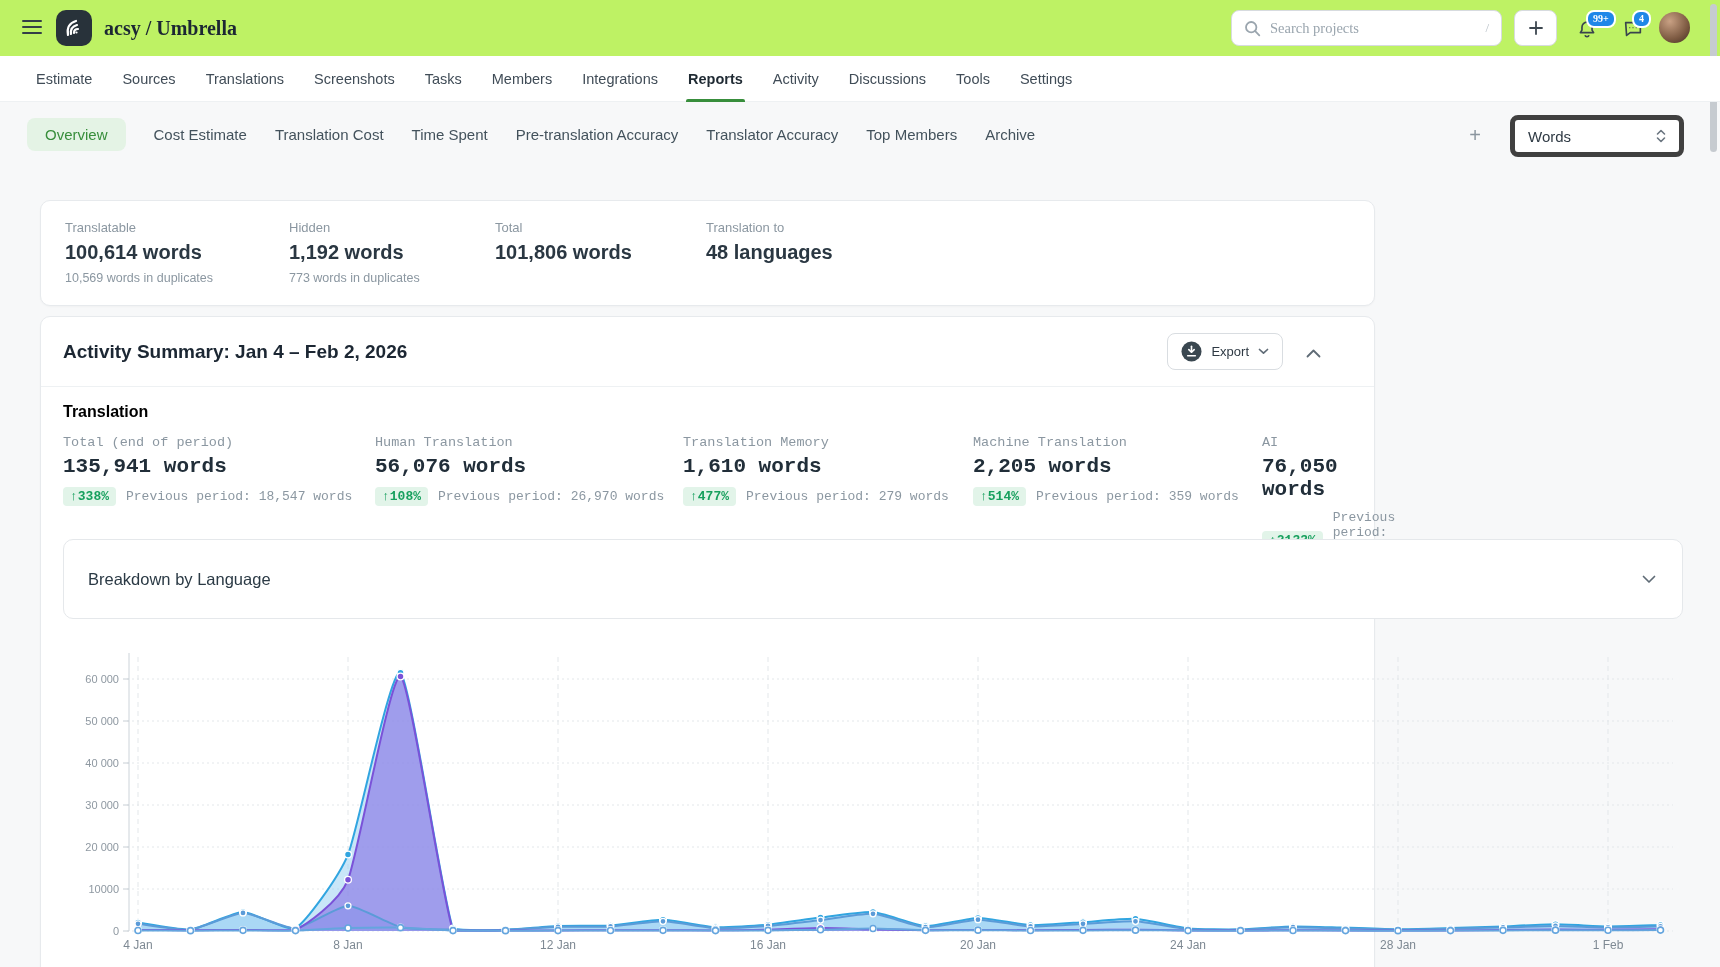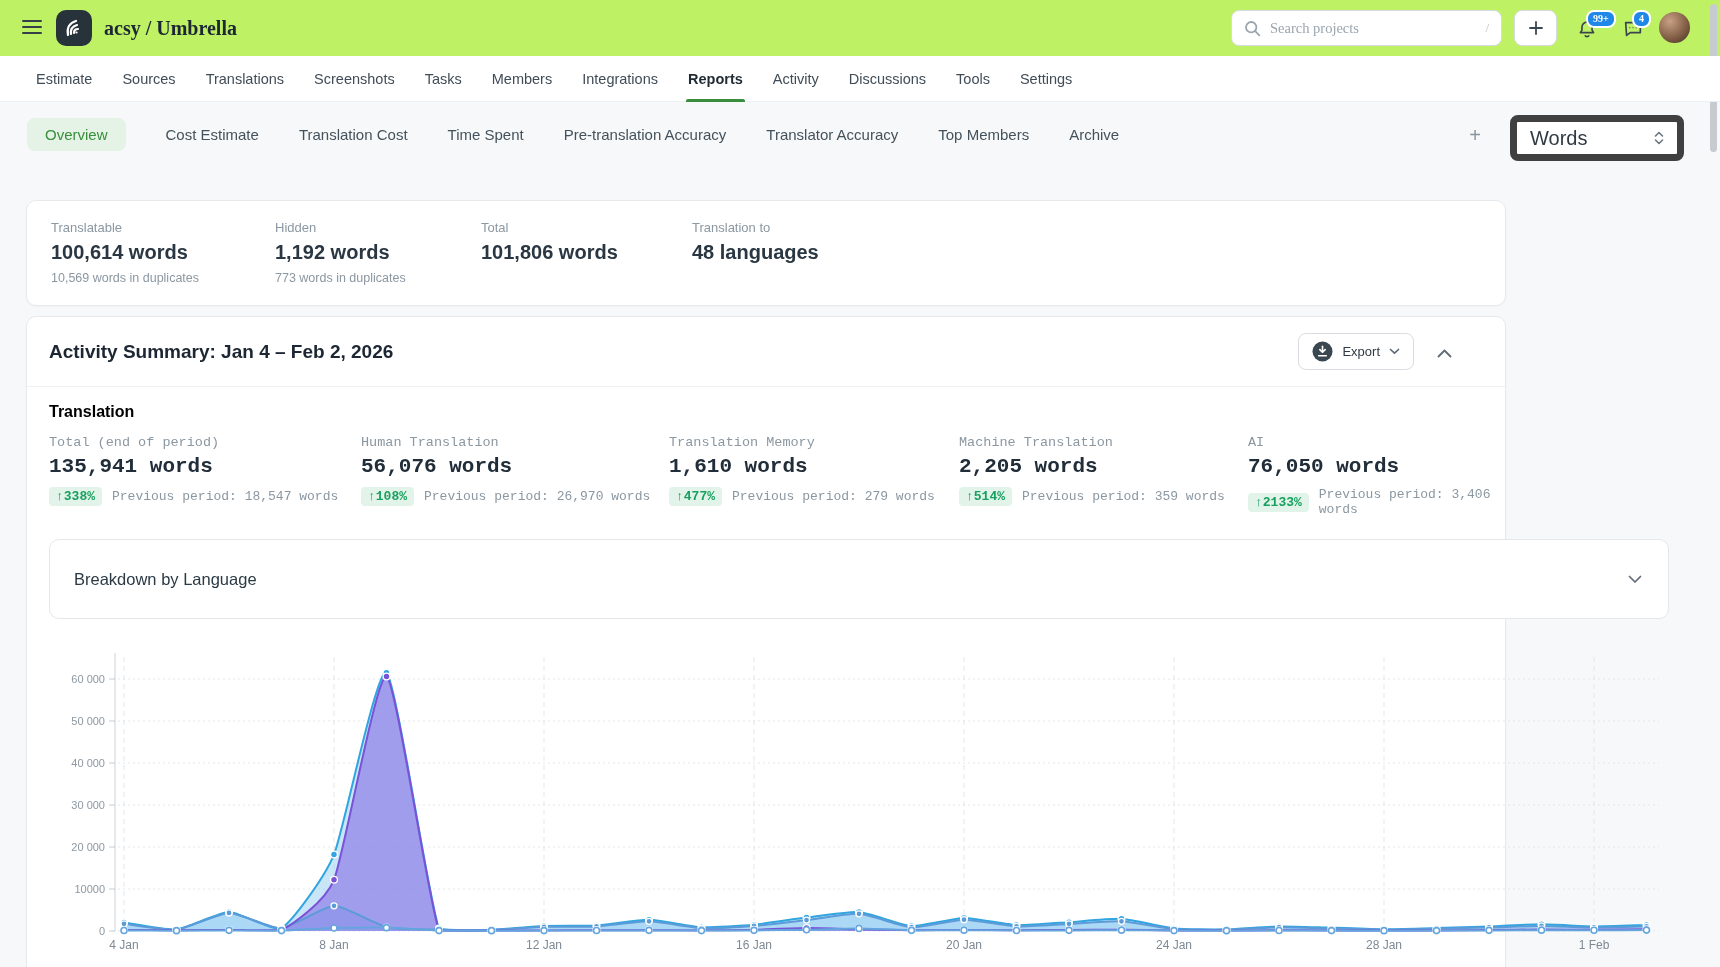--- a/index.html
+++ b/index.html
@@ -24,28 +24,28 @@
   .avatar { position:absolute; left:1659px; top:12px; width:31px; height:31px; border-radius:50%; background:radial-gradient(circle at 35% 30%, #c9a184, #7d5a42 60%, #3f2d21); cursor:pointer; }
   .scroll-thumb { position:absolute; right:3px; top:4px; width:7px; height:148px; border-radius:4px; background:#c6cbd0; }
 
   
   .nav { position:absolute; top:56px; left:0; right:0; height:46px; background:#fff; border-bottom:1px solid #eef1f3; display:flex; align-items:stretch; gap:30px; padding-left:36px; }
   .nav a { display:flex; align-items:center; font-size:14.5px; color:#404c57; text-decoration:none; position:relative; cursor:pointer; white-space:nowrap; }
   .nav a.active { color:#1f2a33; font-weight:700; }
   .nav a.active::after { content:""; position:absolute; left:-2px; right:-2px; bottom:-1px; height:3px; background:#388e3c; border-radius:2px 2px 0 0; }
 
   
-  .subtabs { position:absolute; top:108px; left:0; right:0; height:52px; display:flex; align-items:center; gap:40px; padding-left:27px; }
+  .subtabs { position:absolute; top:108px; left:0; right:0; height:52px; display:flex; align-items:center; gap:28px; padding-left:27px; }
   .subtabs .tab { font-size:15px; color:#43525c; cursor:pointer; white-space:nowrap; }
   .subtabs .tab.pill { background:#e4f3e5; color:#388e3c; padding:8px 18px; border-radius:8px; }
   .tabs-add { position:absolute; left:1464px; top:124px; width:22px; height:22px; display:flex; align-items:center; justify-content:center; cursor:pointer; color:#8a959e; font-size:20px; }
-  .unit-select { position:absolute; left:1510px; top:115px; width:174px; height:38px; background:#fff; border:7px solid #404040; border-radius:8px; display:flex; align-items:center; justify-content:space-between; padding:16px 13px; font-size:20px; color:#2f3a44; cursor:pointer; }
+  .unit-select { position:absolute; left:1510px; top:115px; width:174px; height:38px; background:#fff; border:5px solid #404040; border-radius:8px; display:flex; align-items:center; justify-content:space-between; padding:16px 13px; font-size:15px; color:#2f3a44; cursor:pointer; }
 
   
-  .card { position:absolute; left:26px; width:1480px; background:#fff; border:1px solid #e7eaed; border-radius:10px; box-shadow:0 1px 2px rgba(20,30,40,.03); }
+  .card { position:absolute; left:40px; width:1335px; background:#fff; border:1px solid #e7eaed; border-radius:10px; box-shadow:0 1px 2px rgba(20,30,40,.03); }
   .stats-card { top:200px; height:106px; display:flex; padding:19px 0 0 24px; }
   .stat-col.c0 { width:224px; } .stat-col.c1 { width:206px; } .stat-col.c2 { width:211px; }
   .stat-label { font-size:13px; color:#8b97a1; }
   .stat-value { font-size:20px; font-weight:700; color:#2a3742; margin-top:6px; }
   .stat-note { font-size:12.5px; color:#8b97a1; margin-top:7px; }
 
   .activity-card { top:316px; height:680px; }
   .ac-header { height:70px; border-bottom:1px solid #eef1f3; position:relative; }
   .ac-title { position:absolute; left:22px; top:0; line-height:70px; font-size:19px; font-weight:700; color:#1c2733; }
   .export-btn { position:absolute; right:91px; top:16px; height:37px; padding:0 13px; border:1px solid #d9dde1; border-radius:8px; background:#fff; display:flex; align-items:center; gap:9px; cursor:pointer; }

